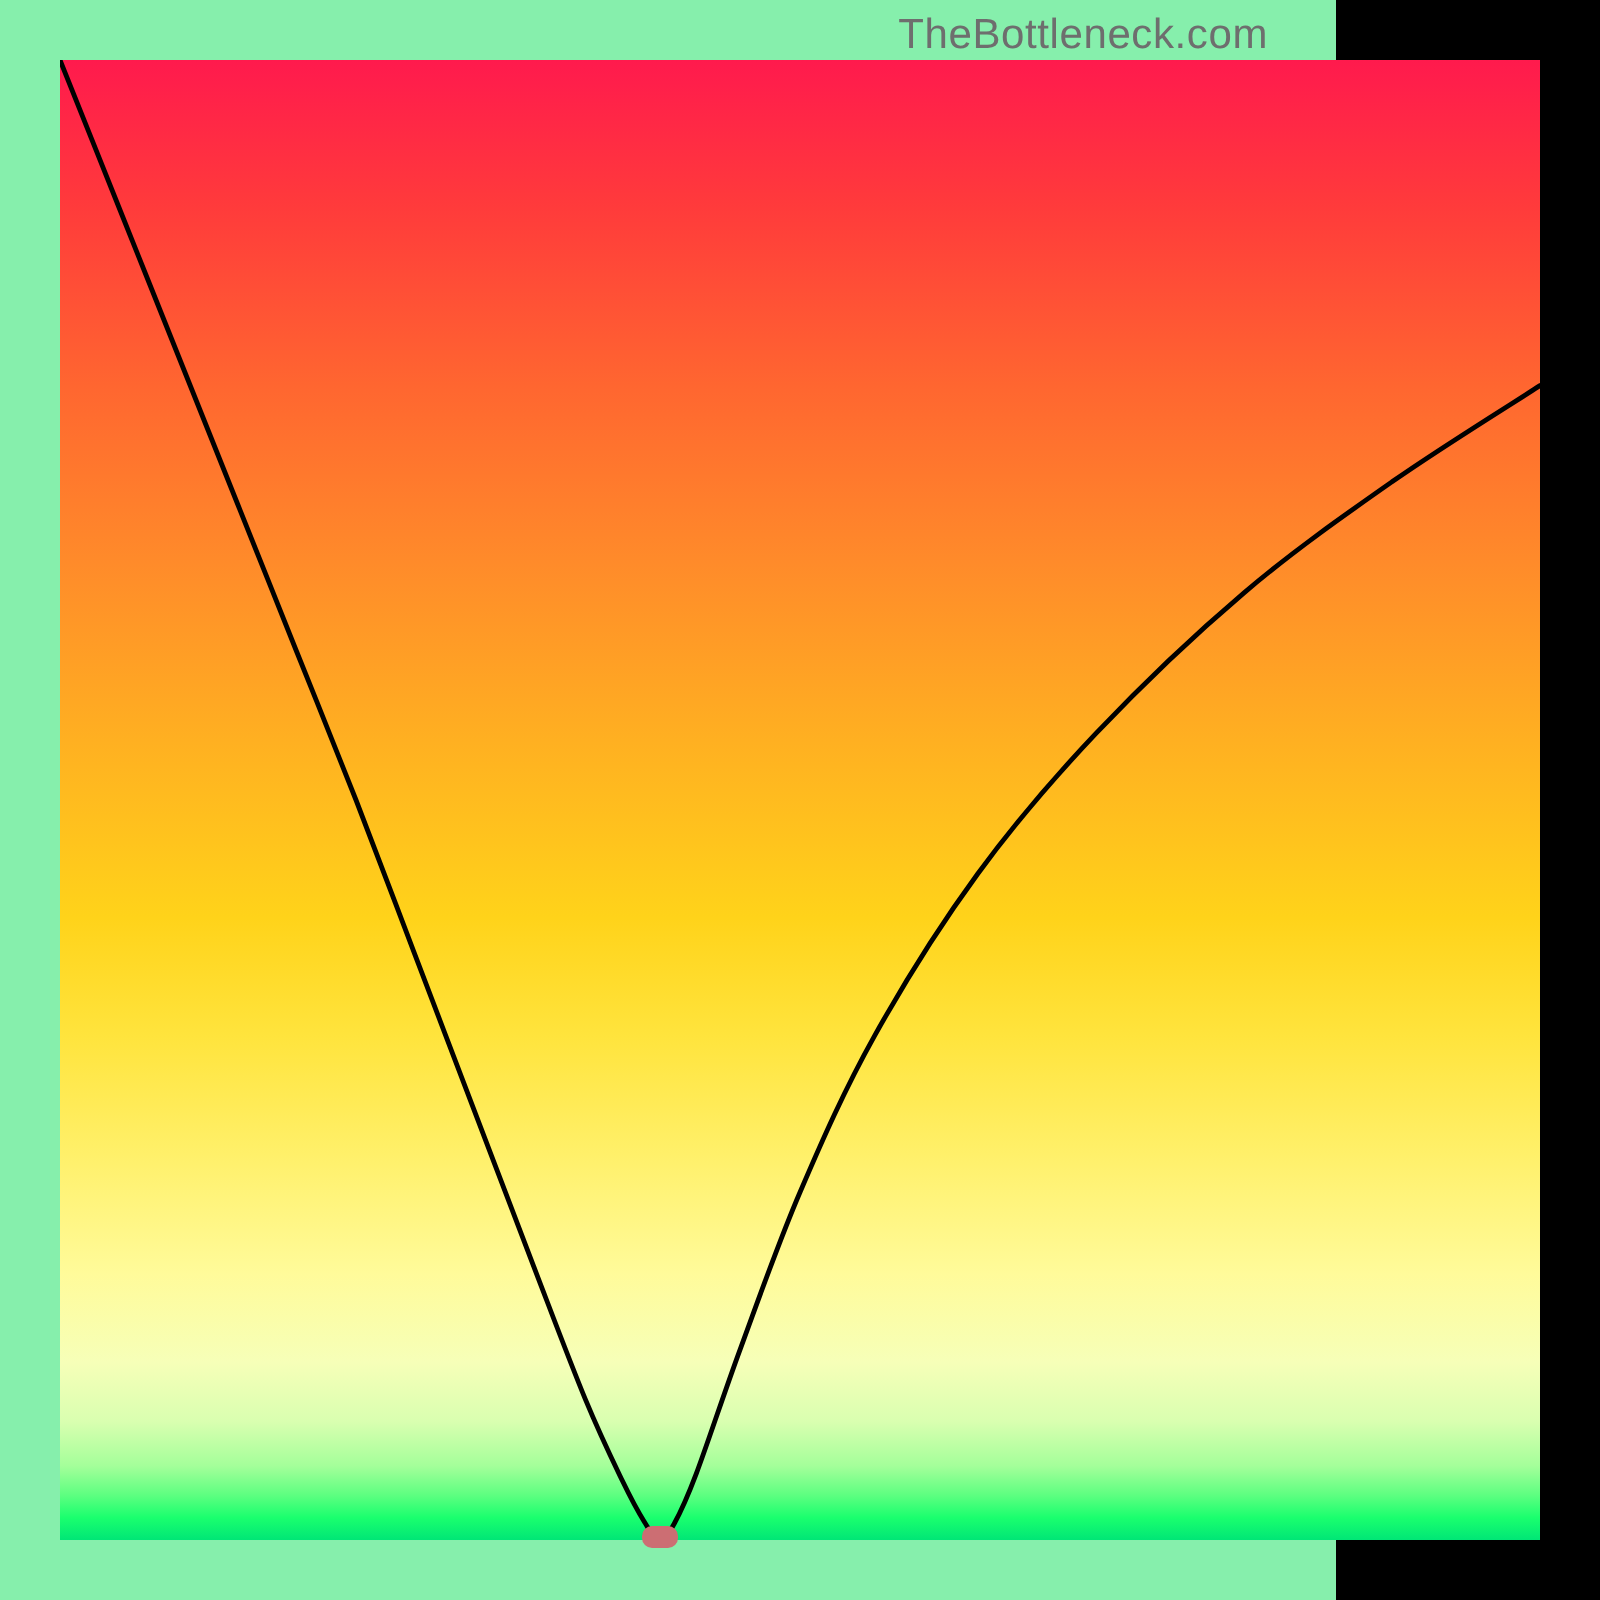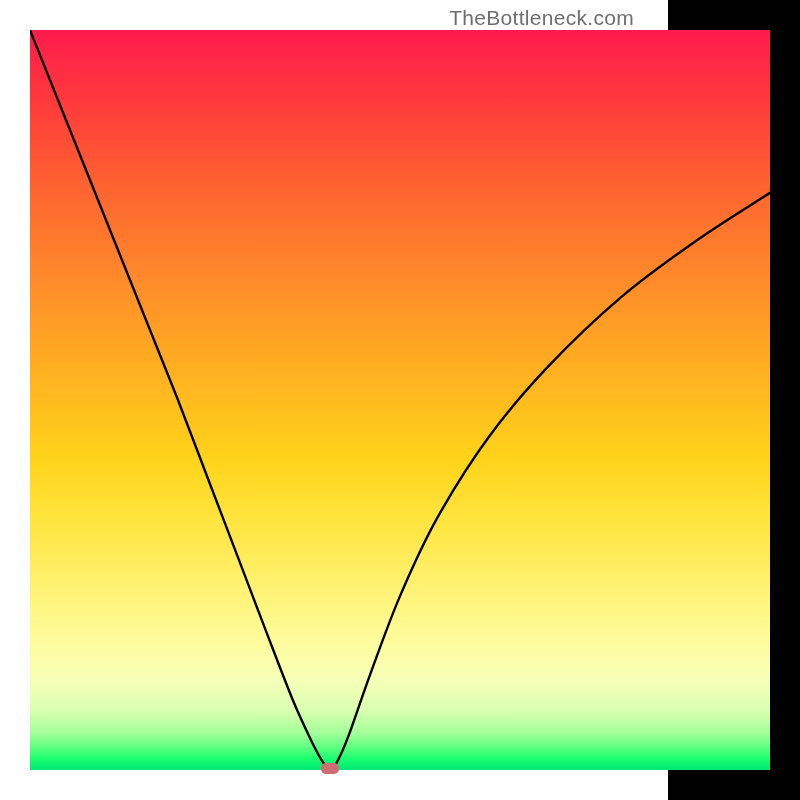--- a/index.html
+++ b/index.html
@@ -8,21 +8,21 @@
     width: 800px;
     height: 800px;
     overflow: hidden;
     background: #000;
     font-family: Arial, Helvetica, sans-serif;
   }
   .frame {
     position: relative;
     width: 668px;
     height: 800px;
-    background: #ffffff;
+    background: #86efac;
   }
   .plot-area {
     position: absolute;
     left: 30px;
     top: 30px;
     width: 740px;
     height: 740px;
     background: linear-gradient(
       to bottom,
       #ff1a4d 0%,

